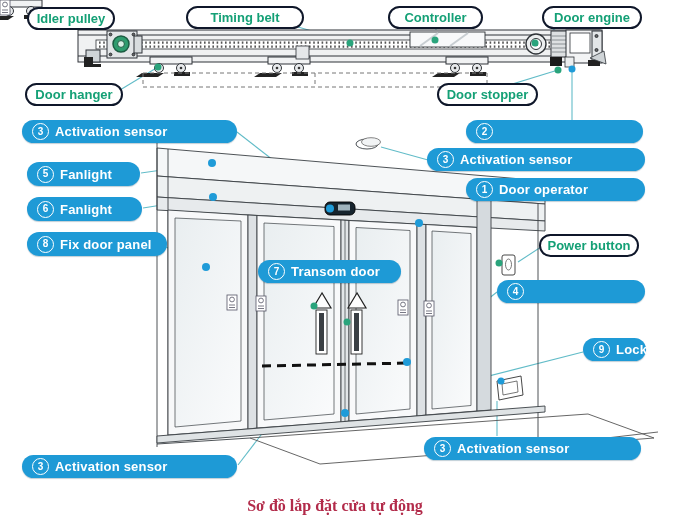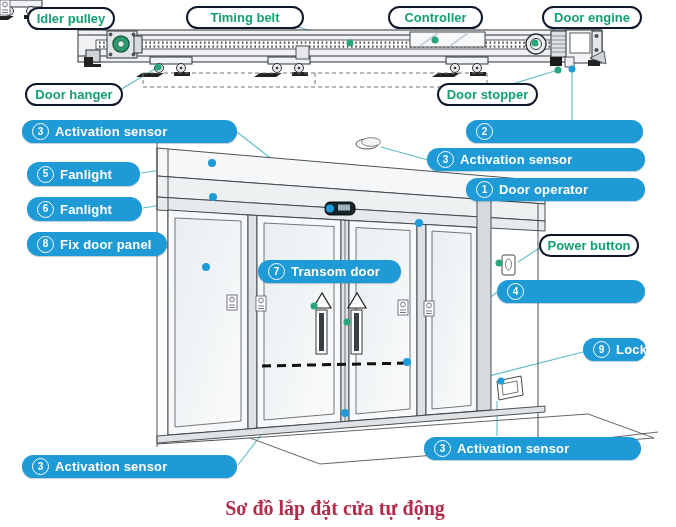--- a/index.html
+++ b/index.html
@@ -10,21 +10,21 @@
     display:flex;align-items:center;height:23px;box-sizing:border-box;padding:0 10px;
     font-weight:700;font-size:13px;box-shadow:0 1px 1px rgba(0,60,90,.25);}
   .pill-blue .num{width:15px;height:15px;border:1.6px solid #fff;border-radius:50%;
     display:flex;align-items:center;justify-content:center;font-size:10px;line-height:1;
     flex:0 0 auto;margin-right:6px;}
   .pill-blue .txt{flex:1;text-align:left;white-space:nowrap;letter-spacing:.2px;}
   .pill-green{position:absolute;background:#fff;border:2px solid #0f172a;border-radius:13px;
     color:#14a076;display:flex;align-items:center;justify-content:center;height:23px;
     box-sizing:border-box;padding:0 26px;font-weight:700;font-size:13px;white-space:nowrap;}
   #caption{position:absolute;left:120px;top:497px;width:430px;text-align:center;
-    font-family:"Liberation Serif",serif;font-weight:700;font-size:20px;color:#b22b4a;}
+    font-family:"Liberation Serif",serif;font-weight:700;font-size:16px;color:#b22b4a;}
 </style>
 </head>
 <body>
 
 <div id="stage">
 
 <svg id="drawing" width="676" height="527" viewBox="0 0 676 527">
   <defs>
     <linearGradient id="glass" x1="0" y1="0" x2="1" y2="1">
       <stop offset="0" stop-color="#e9eef0"></stop>

